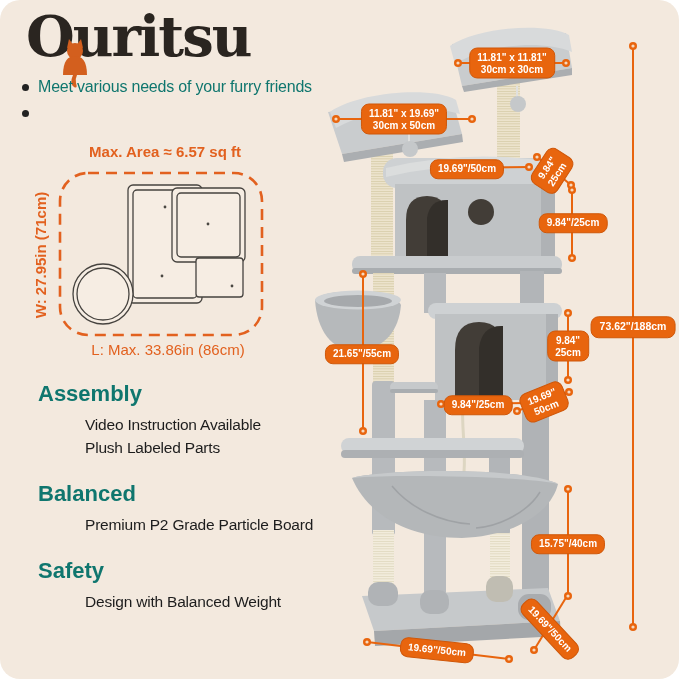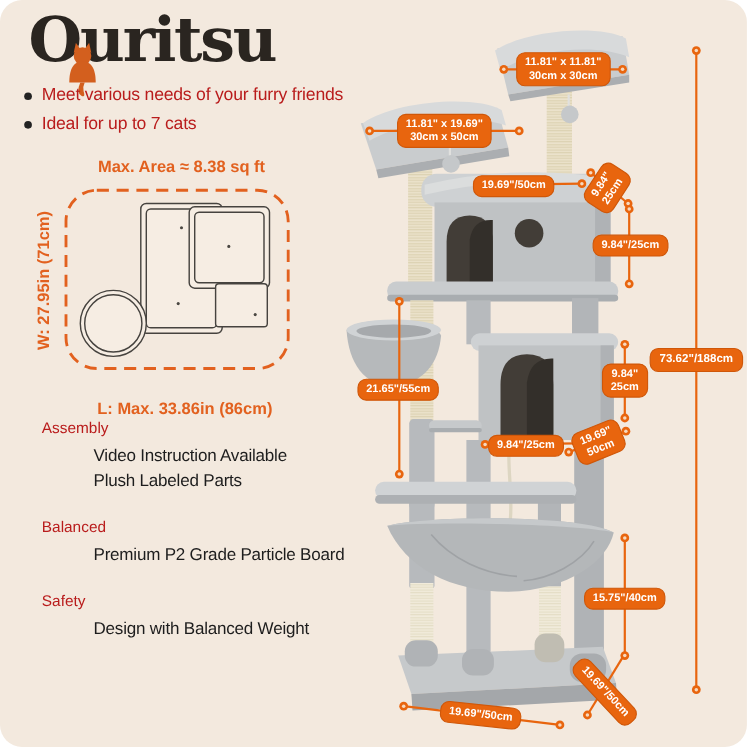--- a/index.html
+++ b/index.html
@@ -8,35 +8,35 @@
   .card{position:absolute;inset:0;background:#f3e9de;border-radius:20px;}
 
   
   .logo{position:absolute;left:26px;top:6px;font-family:"DejaVu Serif",serif;
         font-weight:bold;font-size:56px;letter-spacing:-2px;color:#2a2520;line-height:1.1;text-align:right;}
   .logo-cat{position:absolute;left:33px;top:33px;}
 
   
   .bullets{position:absolute;left:22px;top:74px;}
   .bullet-row{display:flex;align-items:center;gap:9px;height:26px;
-              font-size:16px;color:#b91c1c;letter-spacing:-0.2px;}
+              font-size:16px;color:#0f766e;letter-spacing:-0.2px;}
   .bullet-dot{width:7px;height:7px;border-radius:50%;background:#222;flex:0 0 auto;}
 
   
   .diag-title{position:absolute;left:70px;top:143px;width:190px;text-align:center;
               color:#e2611f;font-weight:bold;font-size:15px;}
   .diag-w{position:absolute;left:40px;top:255px;transform:translate(-50%,-50%) rotate(-90deg);
           color:#e2611f;font-weight:bold;font-size:15px;white-space:nowrap;}
-  .diag-l{position:absolute;left:168px;top:372px;transform:translate(-50%,-50%);
-          color:#e2611f;font-weight:bold;font-size:15px;white-space:nowrap;}
+  .diag-l{position:absolute;left:168px;top:349px;transform:translate(-50%,-50%);
+          color:#e2611f;font-weight:normal;font-size:15px;white-space:nowrap;}
 
   
   .sections{position:absolute;left:38px;top:381px;}
   .sec{margin-bottom:22px;}
-  .sec-h{color:#b91c1c;font-weight:normal;font-size:14px;margin-bottom:6px;}
+  .sec-h{color:#0f766e;font-weight:bold;font-size:22px;margin-bottom:6px;}
   .sec-l{color:#1d1d1d;font-size:15.5px;line-height:23px;letter-spacing:-0.2px;margin-left:47px;}
 
   
   .badge{position:absolute;transform:translate(-50%,-50%);background:#e8650e;
          border:1px solid #cf5709;color:#fff;font-weight:bold;font-size:10px;
          line-height:11.5px;padding:3px 7px;border-radius:8px;text-align:center;
          white-space:nowrap;z-index:5;}
   .badge span{display:block;}
   .big{font-size:10.5px;padding:4px 8px;}
   svg{display:block;}
@@ -60,25 +60,24 @@
       </svg>
     </div>
 
     <div class="bullets">
       <div class="bullet-row">
         <span class="bullet-dot"></span>
         <span>Meet various needs of your furry friends</span>
       </div>
       <div class="bullet-row">
         <span class="bullet-dot"></span>
-        <span>Ideal for up to 7 cats</span>
-      </div>
-    </div>
-
-    <div class="diag-title">Max. Area ≈ 8.38 sq ft</div>
+      </div>
+    </div>
+
+    <div class="diag-title">Max. Area ≈ 6.57 sq ft</div>
     <svg style="position:absolute;left:56px;top:166px" width="212" height="176" viewBox="0 0 212 176">
       <rect x="4" y="7" width="202" height="162" rx="28" fill="none" stroke="#e2611f" stroke-width="2.6" stroke-dasharray="11 7"></rect>
       <g fill="#f6ede3" stroke="#46433f" stroke-width="1.3">
         <rect x="72" y="19" width="74" height="118" rx="5"></rect>
         <rect x="77" y="24" width="64" height="108" rx="4"></rect>
         <rect x="116" y="22" width="73" height="74" rx="5"></rect>
         <rect x="121" y="27" width="63" height="64" rx="4"></rect>
         <rect x="140" y="92" width="47" height="39" rx="3"></rect>
         <circle cx="47" cy="128" r="30"></circle>
         <circle cx="47" cy="128" r="26"></circle>

